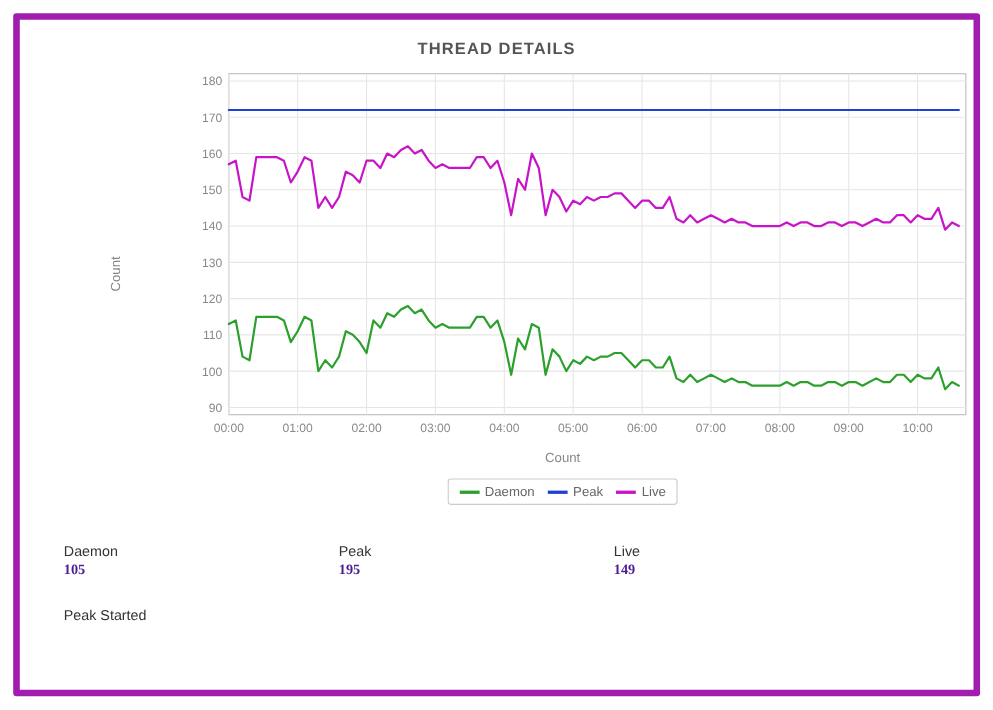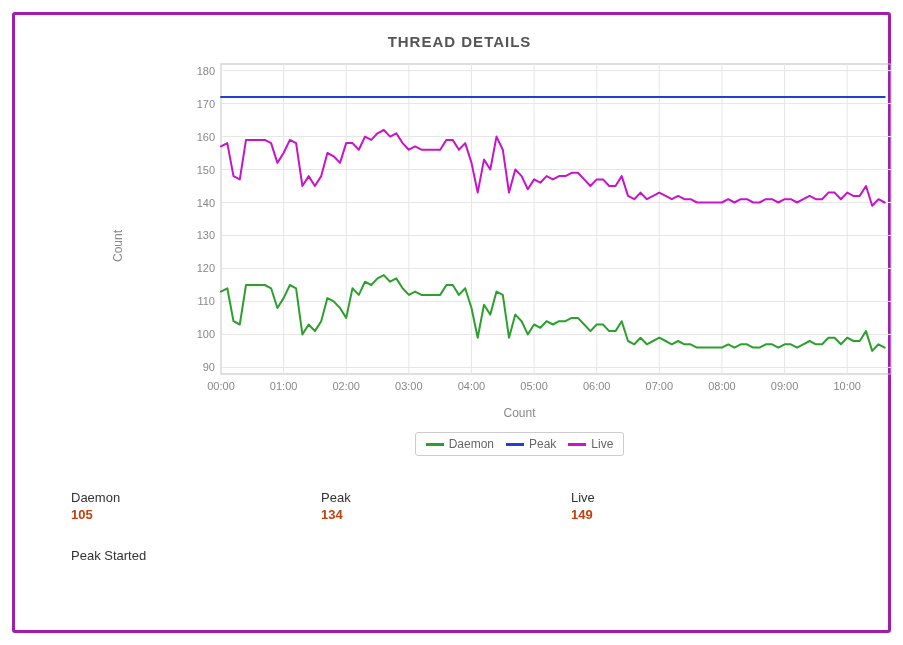--- a/index.html
+++ b/index.html
@@ -5,23 +5,23 @@
   * { box-sizing: border-box; }
   body {
     margin: 0;
     padding: 12px;
     font-family: Arial, Helvetica, sans-serif;
     background: #fff;
     color: #333;
     font-size: 13px;
   }
   .panel {
-    border: 3px solid #a21caf;
+    border: 6px solid #a21caf;
     border-radius: 3px;
-    padding: 10px 20px 20px 36px;
+    padding: 10px 20px 20px 20px;
     width: 879px;
     height: 621px;
   }
   .chart-title {
     text-align: center;
     font-weight: bold;
     font-size: 15px;
     letter-spacing: 1px;
     color: #555;
     margin-top: 8px;
@@ -70,21 +70,21 @@
   .legend-item { display: flex; align-items: center; gap: 5px; }
   .legend-swatch { width: 18px; height: 0; border-top: 3px solid; }
   .stats {
     margin-top: 34px;
     margin-left: 20px;
     display: grid;
     grid-template-columns: repeat(3, 250px);
     row-gap: 26px;
   }
   .stat-label { font-size: 13px; color: #333; }
-  .stat-value { font-size: 13px; font-weight: bold; color: #c2410c; margin-top: 2px; }
+  .stat-value { font-size: 13px; font-weight: bold; color: #4c1d95; margin-top: 2px; font-family: Liberation Serif, serif; }
 </style>
 </head>
 <body>
 
 <div class="panel">
 
   <div class="chart-title">THREAD DETAILS</div>
 
   <div class="chart-wrap">
     <div class="y-axis-label">Count</div>
@@ -154,21 +154,21 @@
     </div>
   </div>
 
   <div class="stats">
     <div>
       <div class="stat-label">Daemon</div>
       <div class="stat-value">105</div>
     </div>
     <div>
       <div class="stat-label">Peak</div>
-      <div class="stat-value">134</div>
+      <div class="stat-value">195</div>
     </div>
     <div>
       <div class="stat-label">Live</div>
       <div class="stat-value">149</div>
     </div>
     <div>
       <div class="stat-label">Peak Started</div>
     </div>
   </div>
 

